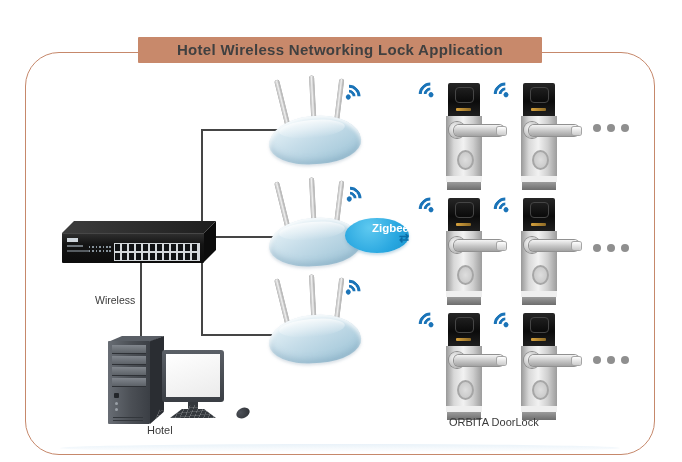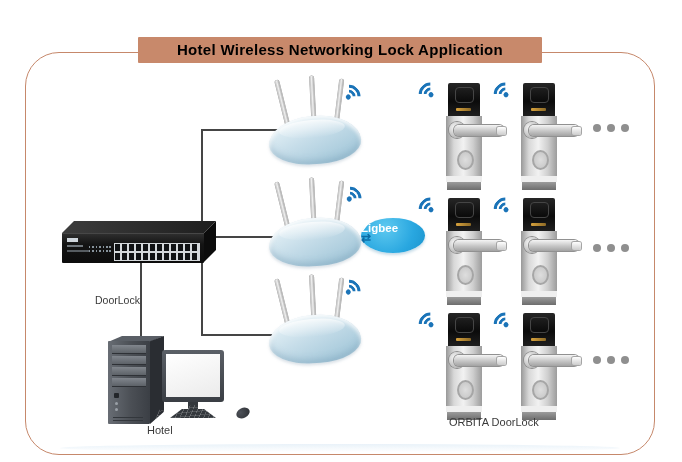--- a/index.html
+++ b/index.html
@@ -5,21 +5,21 @@
   html,body{margin:0;padding:0;background:#fff;}
   #canvas{position:relative;width:682px;height:462px;background:#ffffff;overflow:hidden;
           font-family:"Liberation Sans",sans-serif;}
 
   
   .frame{position:absolute;left:25px;top:52px;width:628px;height:401px;
          border:1.5px solid #C6886B;border-radius:34px;}
 
   
   .banner{position:absolute;left:138px;top:37px;width:404px;height:26px;
-          background:#C8896B;color:#000000;font-size:15px;font-weight:bold;
+          background:#C8896B;color:#404040;font-size:15px;font-weight:bold;
           text-align:center;line-height:26px;letter-spacing:.3px;border-radius:1px;}
 
   
   .ground{position:absolute;left:60px;top:444px;width:560px;height:8px;
           background:linear-gradient(180deg,#e9f2f9,#ffffff);border-radius:50%;}
 
   
   .line{position:absolute;background:#454545;}
   .v-bus{left:201px;top:129px;width:2px;height:207px;}
   .b1{left:201px;top:129px;width:102px;height:2px;}
@@ -78,23 +78,23 @@
   .wifi{position:absolute;width:24px;height:24px;}
   .wifi i{position:absolute;display:block;border-radius:50%;border:3px solid transparent;
           border-top-color:#1B74B8;}
   .wifi .a1{left:0;top:0;width:17px;height:17px;}
   .wifi .a2{left:5px;top:5px;width:7px;height:7px;}
   .wifi .dot{left:9px;top:10px;width:5px;height:5px;border:0;background:#1B74B8;}
   .wifi.cw{transform:rotate(45deg);}   
   .wifi.ccw{transform:rotate(-45deg);} 
 
   
-  .zigbee{position:absolute;left:361px;top:218px;width:64px;height:35px;border-radius:50%;
+  .zigbee{position:absolute;left:345px;top:218px;width:64px;height:35px;border-radius:50%;
           background:radial-gradient(circle at 38% 28%,#5ec9f0,#29A7E0 60%,#1b94cd);
-          box-shadow:0 2px 3px rgba(120,170,200,.45);text-align:left;}
+          box-shadow:0 2px 3px rgba(120,170,200,.45);text-align:right;}
   .zigbee .ztext{display:block;margin-top:4px;color:#ffffff;font-size:11.5px;font-weight:bold;}
   .zigbee .zarr{display:block;margin-top:-2px;color:#0c6da6;font-size:12px;font-weight:bold;line-height:12px;}
 
   
   .lock{position:absolute;width:36px;height:110px;}
   .panel{position:absolute;left:2px;top:3px;width:32px;height:33px;border-radius:2px 2px 0 0;
          background:linear-gradient(180deg,#262626,#0b0b0b 55%,#1f1f1f);}
   .rfid{position:absolute;left:7px;top:4px;width:17px;height:14px;border:1px solid #454545;border-radius:4px;}
   .brand{position:absolute;left:8px;top:25px;width:15px;height:2.5px;
          background:linear-gradient(90deg,#d7a23d,#8d6a26);border-radius:1px;}
@@ -370,17 +370,17 @@
   </div>
   <div class="monitor">
     <div class="mframe"></div>
     <div class="mscreen"></div>
     <div class="mneck"></div>
     <div class="mbase"></div>
   </div>
   <div class="keyboard"></div>
   <div class="mouse"></div>
 
-  <div class="lbl lbl-eth">DoorLock</div>
+  <div class="lbl lbl-eth">Wireless</div>
   <div class="lbl lbl-server">Hotel</div>
   <div class="lbl lbl-lock">ORBITA DoorLock</div>
 
 </div>
 
 </body></html>

